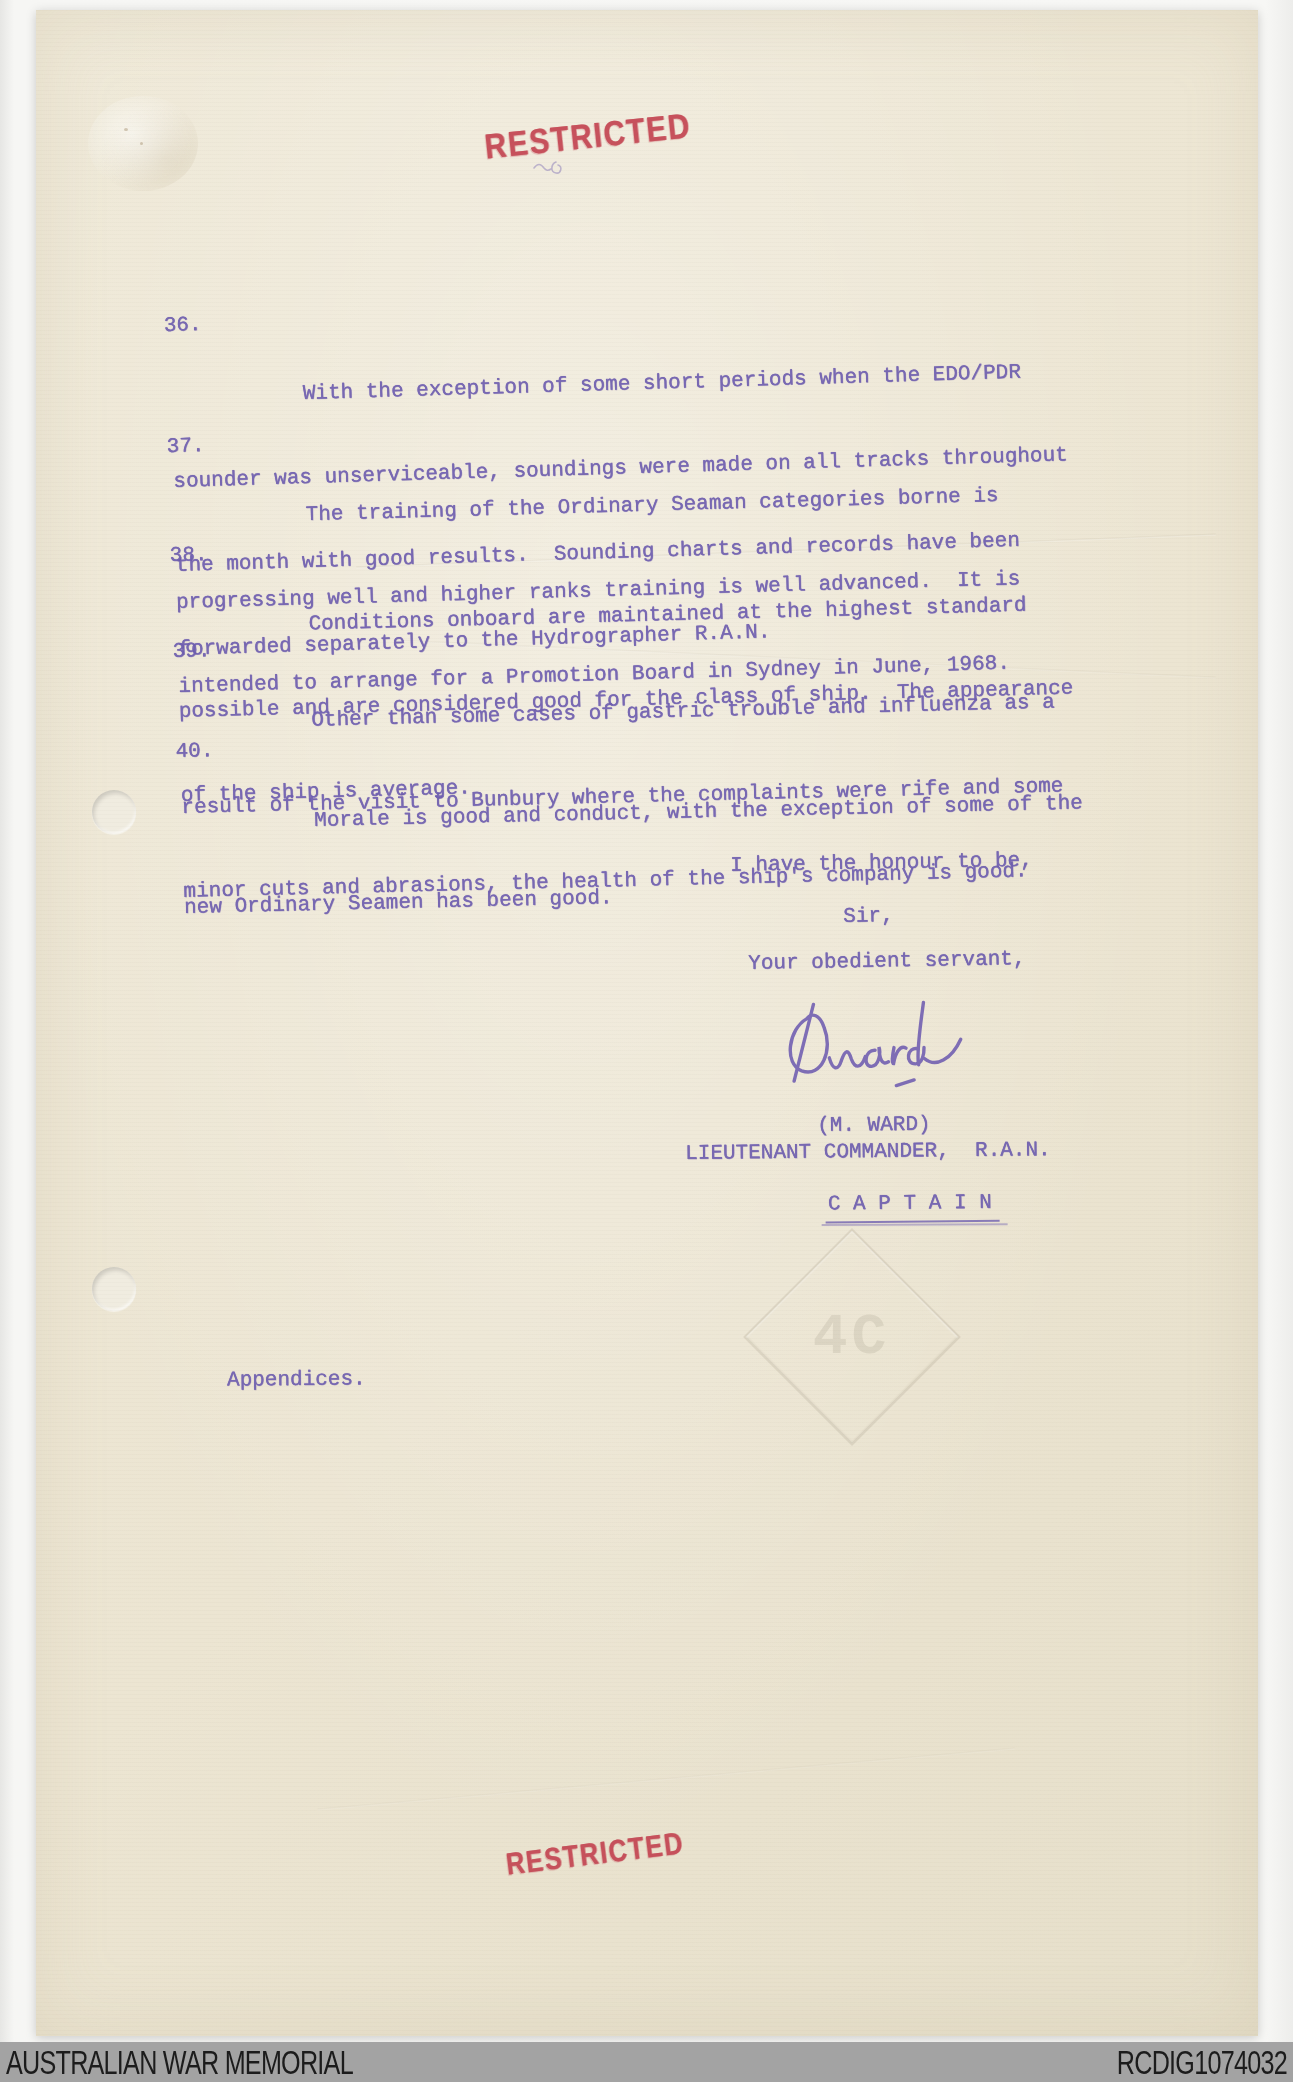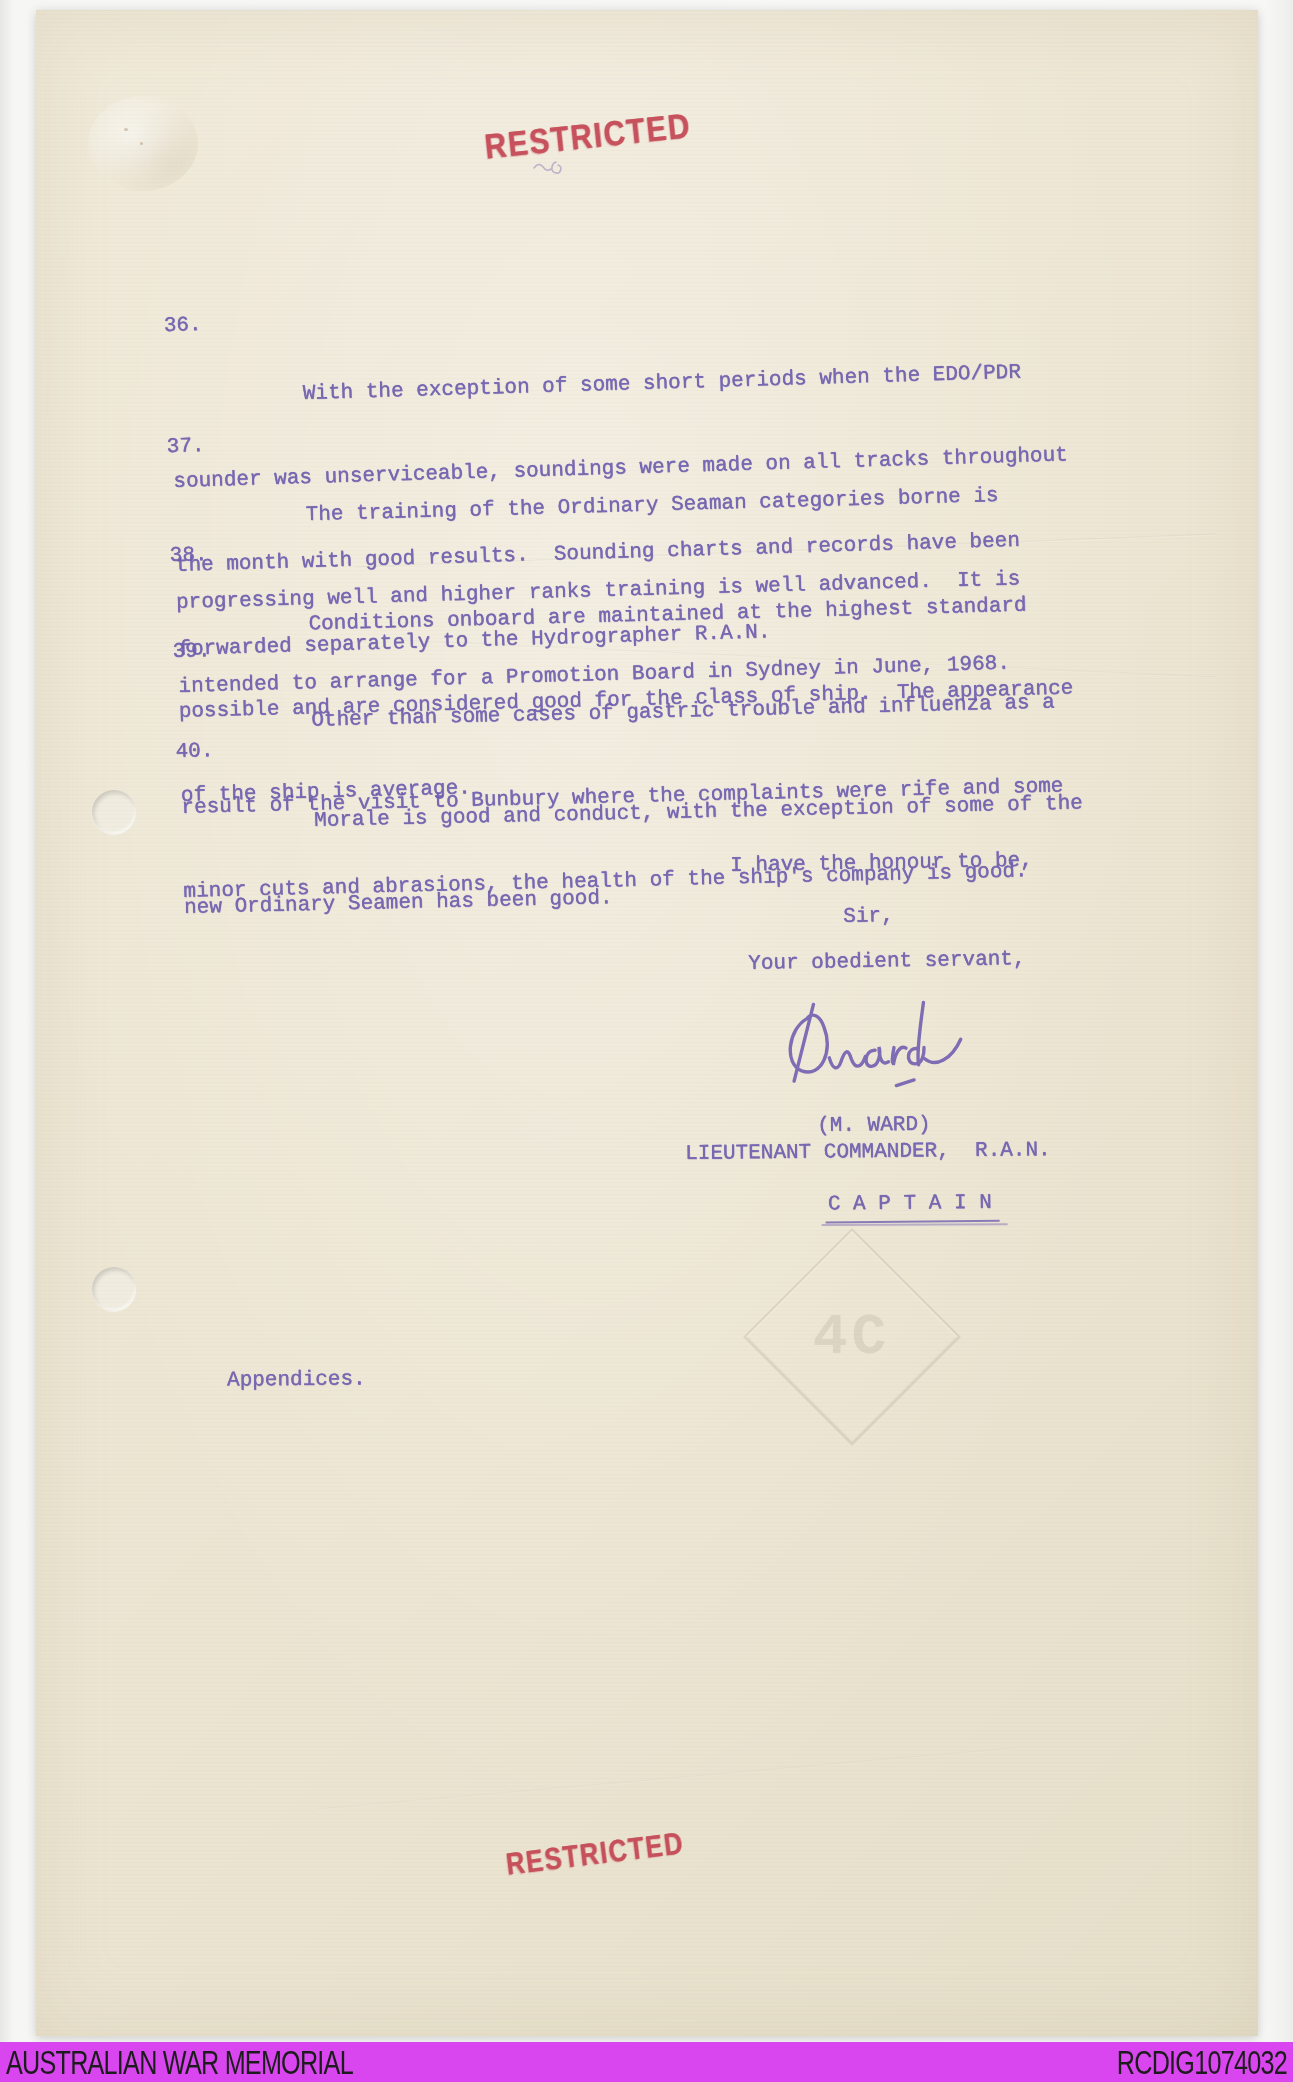--- a/index.html
+++ b/index.html
@@ -88,21 +88,21 @@
   .speck-a{left:88px;top:118px;width:4px;height:3px;}
   .speck-b{left:104px;top:132px;width:3px;height:3px;}
   .crease{position:absolute;height:2px;pointer-events:none;
     background:linear-gradient(180deg,rgba(140,128,100,0.12),rgba(255,255,255,0.28));}
   .crease-a{left:320px;top:540px;width:860px;transform:rotate(-2.2deg);}
   .crease-b{left:360px;top:648px;width:820px;transform:rotate(2.6deg);opacity:0.7;}
   .crease-c{left:280px;top:1768px;width:700px;transform:rotate(-5deg);opacity:0.55;}
   .ink-mark{position:absolute;left:496px;top:148px;opacity:0.4;}
   
   .footer-bar{
-    position:absolute;left:0;bottom:0;width:1293px;height:40px;background:#d946ef;
+    position:absolute;left:0;bottom:0;width:1293px;height:40px;background:#a3a3a3;
     display:flex;align-items:center;justify-content:space-between;
   }
   .footer-text{
     font-family:"Liberation Sans",sans-serif;font-size:34px;font-weight:400;color:#1c1c1c;
     display:inline-block;white-space:nowrap;letter-spacing:-1px;
   }
   .footer-left{transform:scaleX(0.74);transform-origin:left center;margin-left:6px;}
   .footer-right{transform:scaleX(0.74);transform-origin:right center;margin-right:6px;}
 </style>
 </head>

